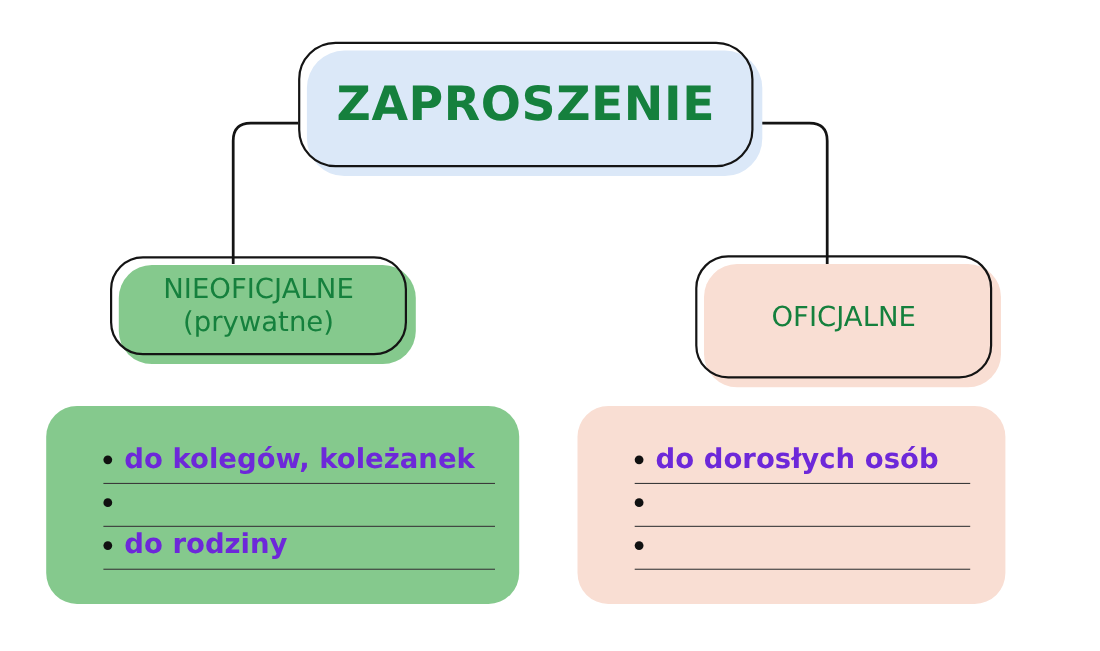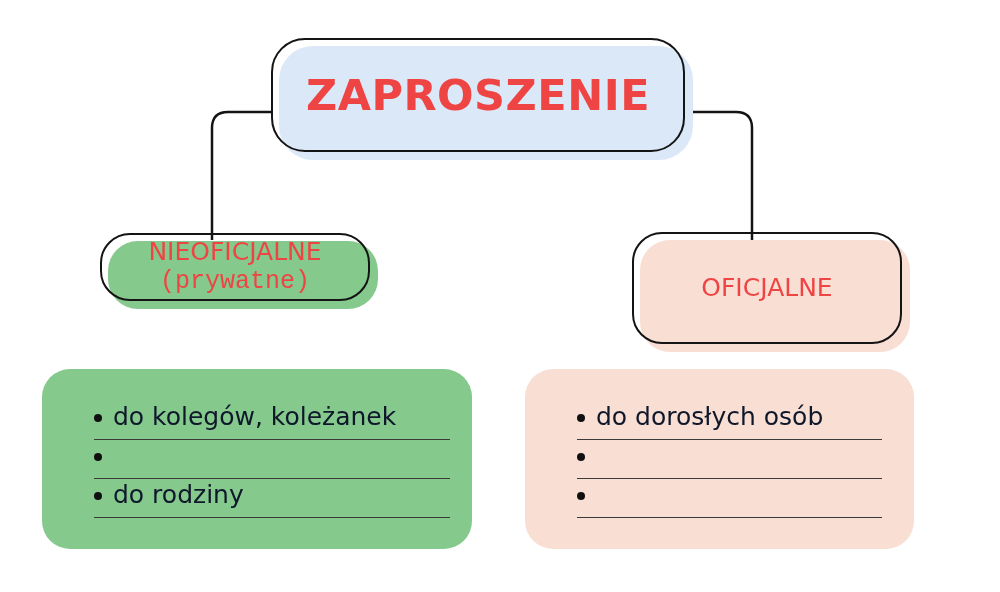--- a/index.html
+++ b/index.html
@@ -57,21 +57,21 @@
     position: absolute;
     left: 0;
     top: 0;
     right: 0;
     bottom: 0;
     display: flex;
     flex-direction: column;
     align-items: center;
     justify-content: center;
     text-align: center;
-    color: #ef4444;
+    color: #15803d;
     line-height: 1.22;
   }
 
   
   #node-root {
     left: 271px;
     top: 38px;
     width: 414px;
     height: 114px;
   }
@@ -81,41 +81,40 @@
     font-weight: 700;
     font-size: 43px;
     letter-spacing: 0.5px;
   }
 
   
   #node-informal {
     left: 100px;
     top: 233px;
     width: 270px;
-    height: 68px;
+    height: 90px;
   }
   #node-informal .fill { background: #85c98d; }
 
   #node-official {
     left: 590px;
     top: 232px;
     width: 270px;
     height: 112px;
     margin-left: 42px;
   }
   #node-official .fill { background: #f9ded3; }
 
   .branch-label {
     font-size: 25px;
     font-weight: 400;
   }
   .branch-label .sub {
     display: block;
     font-size: 25px;
-    font-family: Liberation Mono, monospace;
   }
 
   
   .listcard {
     position: absolute;
     z-index: 2;
     border-radius: 28px;
     box-sizing: border-box;
     display: flex;
     flex-direction: column;
@@ -138,26 +137,27 @@
     padding: 0 32px 0 52px;
   }
   .listcard ul {
     margin: 0;
     padding: 0;
     list-style: none;
   }
   .listcard li {
     position: relative;
     font-size: 25px;
-    color: #0f172a;
+    color: #6d28d9;
     height: 38px;
     line-height: 32px;
     padding-left: 19px;
     border-bottom: 1.5px solid #3a3a3a;
     white-space: nowrap;
+    font-weight: bold;
   }
   .listcard li .bullet {
     position: absolute;
     left: 0;
     top: 13px;
     width: 8px;
     height: 8px;
     border-radius: 50%;
     background: #101010;
   }

